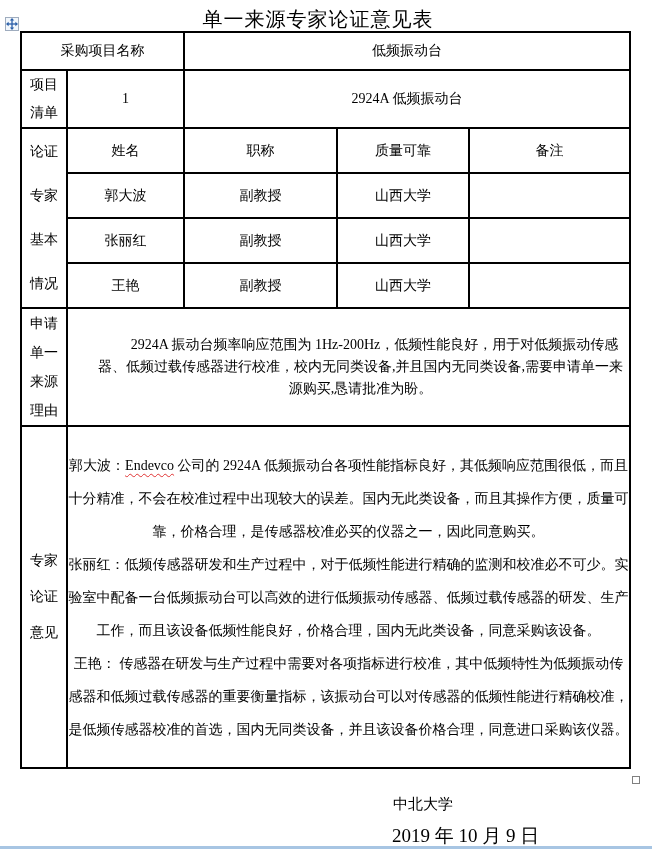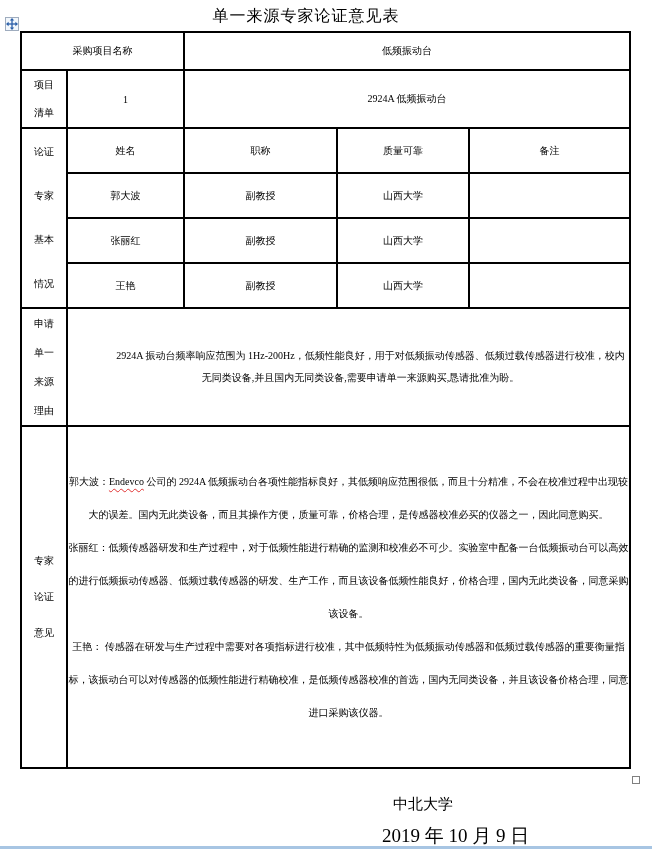--- a/index.html
+++ b/index.html
@@ -6,39 +6,39 @@
   body {
     width:652px; height:850px;
     background:#ffffff;
     position:relative;
     overflow:hidden;
     color:#000;
     font-family:"Liberation Serif","DejaVu Serif",serif;
   }
 
   .doc-title {
-    position:absolute; top:6px; left:0; width:612px;
-    text-align:center; font-size:16px; letter-spacing:1px;
+    position:absolute; top:6px; left:12px; width:612px;
+    text-align:center; font-size:20px; letter-spacing:1px;
   }
 
   .move-handle {
     position:absolute; top:17px; left:5px;
     width:14px; height:14px; box-sizing:border-box;
     border:1px solid #9facbe; background:#f2f7fc;
     display:flex; align-items:center; justify-content:center;
   }
 
   table.doc {
     position:absolute; top:31px; left:20px;
     width:609px; border-collapse:collapse; table-layout:fixed;
   }
   table.doc td {
     border:2px solid #000;
     text-align:center; vertical-align:middle;
-    font-size:10px; padding:0; overflow:hidden;
+    font-size:14px; padding:0; overflow:hidden;
   }
   tr.rA { height:38px; }
   tr.rB { height:56px; }
   tr.rC, tr.rD, tr.rE, tr.rF { height:45px; }
   tr.rG { height:116px; }
   tr.rH { height:342px; }
 
   td.side { white-space:pre-line; }
   td.lh28 { line-height:28px; }
   td.lh44 { line-height:44px; }
@@ -56,21 +56,21 @@
     text-underline-offset:3px;
   }
 
   .resize-handle {
     position:absolute; top:776px; left:632px;
     width:8px; height:8px; box-sizing:border-box;
     border:1px solid #808080; background:#fff;
   }
 
   .footer-org  { position:absolute; top:795px; left:393px; font-size:15px; }
-  .footer-date { position:absolute; top:823px; left:382px; font-size:19px; }
+  .footer-date { position:absolute; top:823px; left:392px; font-size:19px; }
 
   .bottom-line {
     position:absolute; top:846px; left:0;
     width:652px; height:3px; background:#a7c5e3;
   }
 </style>
 </head>
 <body>
 
 <div class="doc-title">单一来源专家论证意见表</div>

